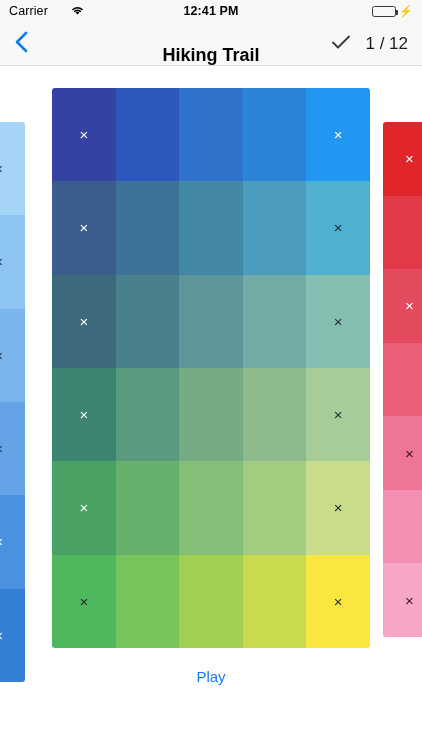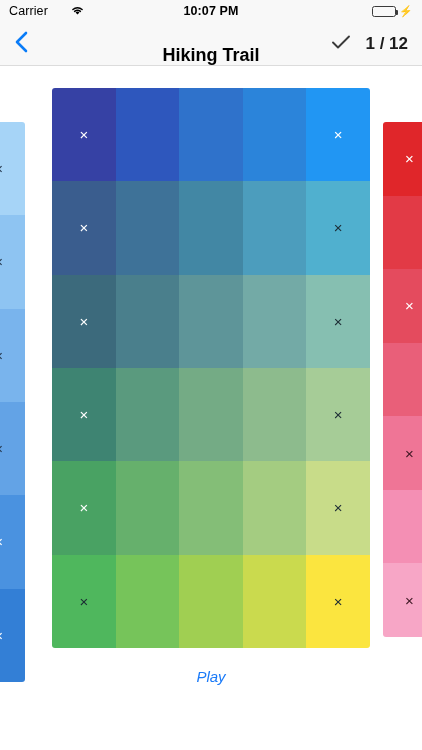--- a/index.html
+++ b/index.html
@@ -43,21 +43,21 @@
     background:#f8f8f8;border-bottom:1px solid #dcdcdc;
     display:flex;align-items:center;box-sizing:border-box;padding:0 14px;
   }
   .back-btn{display:flex;align-items:center;cursor:pointer;}
   .nav-title{
     position:absolute;left:0;right:0;text-align:center;
     font-size:18px;font-weight:bold;color:#000;pointer-events:none;margin-top:24px;
   }
   .nav-right{
     margin-left:auto;display:flex;align-items:center;gap:14px;
-    z-index:2;cursor:pointer;font-weight:bold;
+    z-index:2;cursor:pointer;
   }
   .nav-count{font-size:17px;color:#1c1c1c;}
 
   
   .board{position:absolute;left:0;top:66px;width:422px;height:684px;}
 
   .panel{position:absolute;box-sizing:border-box;}
   .panel-cell{
     position:relative;width:100%;
     display:flex;align-items:center;justify-content:center;
@@ -84,38 +84,38 @@
     position:relative;
   }
 
   
   .right-panel{left:383px;top:56px;width:63px;height:515px;
     border-radius:3px;overflow:hidden;}
 
   
   .play-btn{
     position:absolute;left:0;right:0;top:602px;text-align:center;
-    font-size:15px;color:#1a7af8;cursor:pointer;font-style:italic;
+    font-size:15px;color:#1a7af8;cursor:pointer;
   }
 </style>
 </head>
 <body>
 
 <div class="statusbar">
   <div class="sb-left">
     <span class="sb-carrier">Carrier</span>
     <span>
       <svg width="15" height="11" viewBox="0 0 15 11">
         <path d="M7.5 9.6 L5.55 7.4 a3 3 0 0 1 3.9 0 Z" fill="#000"></path>
         <path d="M2.9 4.5 a7 7 0 0 1 9.2 0" stroke="#000" stroke-width="1.5" fill="none" stroke-linecap="round"></path>
         <path d="M4.6 6.4 a4.6 4.6 0 0 1 5.8 0" stroke="#000" stroke-width="1.5" fill="none" stroke-linecap="round"></path>
       </svg>
     </span>
   </div>
-  <div class="sb-center">10:07 PM</div>
+  <div class="sb-center">12:41 PM</div>
   <div class="sb-right">
     <span class="batt">
       <span class="batt-fill"></span>
       <span class="batt-cap"></span>
     </span>
     <span class="bolt">⚡</span>
   </div>
 </div>
 
 <div class="navbar">

